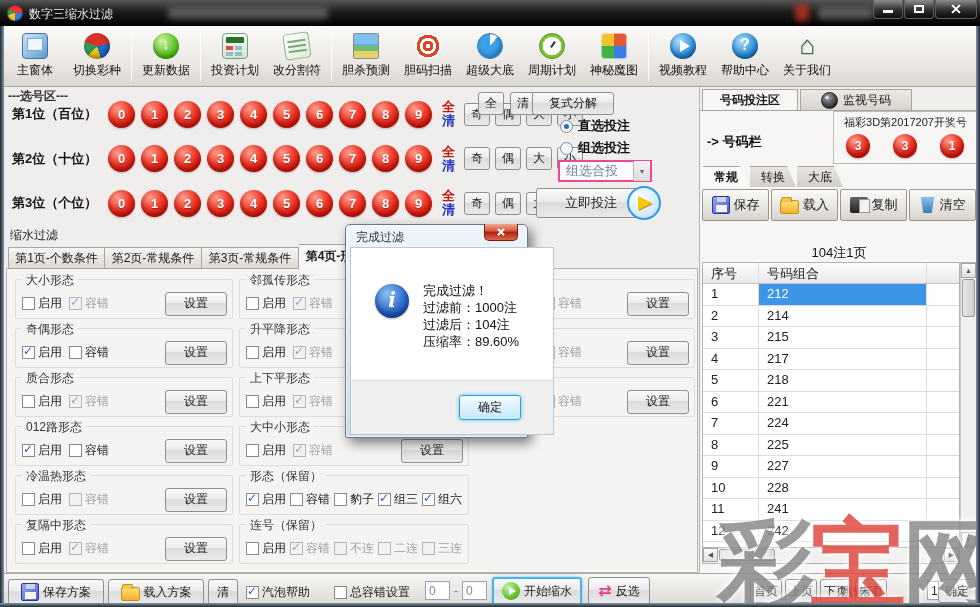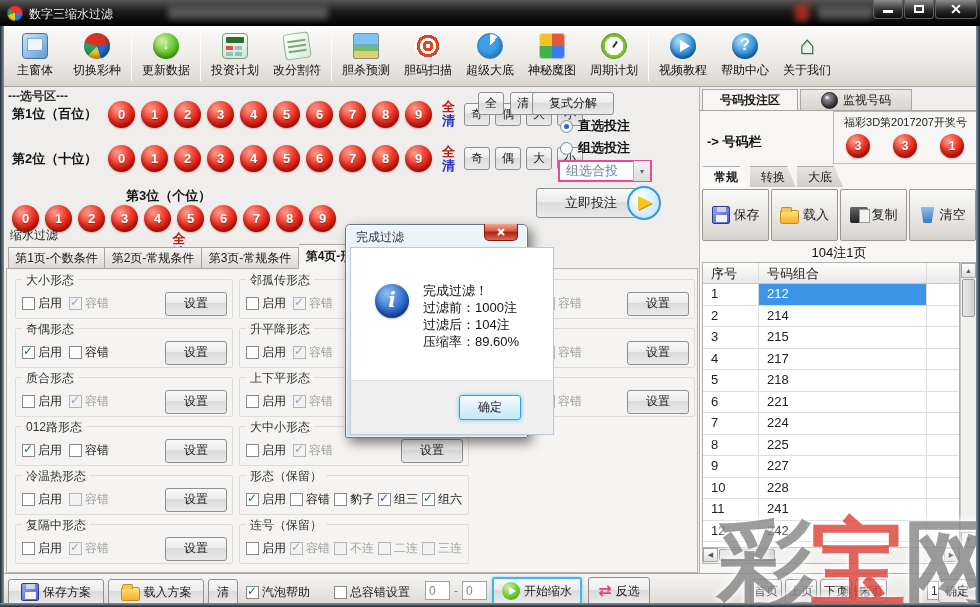--- a/index.html
+++ b/index.html
@@ -152,21 +152,21 @@
   .rp-tab.active{background:#f7f6f4;border-bottom:1px solid #f7f6f4;font-weight:bold}
   .rp-body{position:absolute;left:700px;top:110px;width:278px;height:463px;background:#f7f6f4;border-top:1px solid #a9a59f}
   .nb-label{position:absolute;left:707px;top:133px;font-size:13px;font-weight:bold;color:#111}
   .drawbox{position:absolute;left:833px;top:111px;width:145px;height:53px;border:1px solid #bdbbb6;background:#f7f6f4}
   .db-title{position:absolute;left:0;right:0;top:3px;text-align:center;font-size:11px;color:#222;white-space:nowrap}
   .db-balls{position:absolute;left:12px;top:22px;display:flex;gap:23px}
   .rp-subtab{position:absolute;top:166px;height:21px;width:46px;display:flex;align-items:center;justify-content:center;
     font-size:12px;background:linear-gradient(#e8e5e1,#d2cec8);clip-path:polygon(0 0,calc(100% - 9px) 0,100% 100%,0 100%);border-top:1px solid #aaa}
   .rp-subtab.active{background:#fbfaf8;font-weight:bold}
   .rp-actions{position:absolute;left:702px;top:189px;display:flex;gap:2px}
-  .rp-btn{width:67px;height:52px;display:flex;align-items:center;justify-content:center;gap:4px;
+  .rp-btn{width:67px;height:32px;display:flex;align-items:center;justify-content:center;gap:4px;
     background:linear-gradient(#fafaf9,#e7e4df 60%,#d7d3cc);border:1px solid #9b968f;border-radius:2px;font-size:13px}
   .rp-count{position:absolute;left:700px;top:244px;width:278px;text-align:center;font-size:13px;color:#111}
   .grid{position:absolute;left:702px;top:262px;width:258px;height:286px;background:#fff;border:1px solid #b5b1ab;overflow:hidden}
   .grow{display:flex;height:21.5px;border-bottom:1px solid #dcdcdc}
   .grow.ghead{height:21px;background:linear-gradient(#fdfdfd,#e9e9e9);border-bottom:1px solid #c4c4c4}
   .gcell{padding:2px 0 0 8px;font-size:13px;color:#222;border-right:1px solid #dcdcdc;overflow:hidden;white-space:nowrap}
   .gc1{width:56px;flex:none}.gc2{width:168px;flex:none}.gc3{flex:1;border-right:none}
   .gcell.selcell{background:#3d95e8;color:#fff}
   .vsb{position:absolute;left:960px;top:262px;width:17px;height:286px;background:#f0f0ef;border:1px solid #b5b1ab;border-left:1px solid #c8c8c8}
   .hsb{position:absolute;left:702px;top:548px;width:258px;height:16px;background:#f0f0ef;border:1px solid #b5b1ab;border-top:none}
@@ -248,26 +248,26 @@
     </div>
     <div class="tb-item">
       <span class="icon target-icon"></span>
       <span class="lbl">胆码扫描</span>
     </div>
     <div class="tb-item">
       <span class="icon pie-icon"></span>
       <span class="lbl">超级大底</span>
     </div>
     <div class="tb-item">
+      <span class="icon clock-icon"></span>
+      <span class="lbl">周期计划</span>
+    </div>
+    <div class="tb-item">
       <span class="icon blocks-icon"></span>
       <span class="lbl">神秘魔图</span>
-    </div>
-    <div class="tb-item">
-      <span class="icon clock-icon"></span>
-      <span class="lbl">周期计划</span>
     </div>
     <div class="tb-sep"></div>
     <div class="tb-item">
       <span class="icon video-icon"></span>
       <span class="lbl">视频教程</span>
     </div>
     <div class="tb-item">
       <span class="icon help-icon"></span>
       <span class="lbl">帮助中心</span>
     </div>
@@ -322,21 +322,21 @@
         <span class="za">全</span>
         <span class="zc">清</span>
       </div>
       <div class="rowbtns">
         <div class="btn">奇</div>
         <div class="btn">偶</div>
         <div class="btn">大</div>
         <div class="btn">小</div>
       </div>
     </div>
-    <div class="sel-row" style="top: 89px; flex-direction: column;">
+    <div class="sel-row" style="top: 89px;">
       <span class="rlabel">第3位（个位）</span>
       <div class="balls">
         <div class="ball">0</div>
         <div class="ball">1</div>
         <div class="ball">2</div>
         <div class="ball">3</div>
         <div class="ball">4</div>
         <div class="ball">5</div>
         <div class="ball">6</div>
         <div class="ball">7</div>

